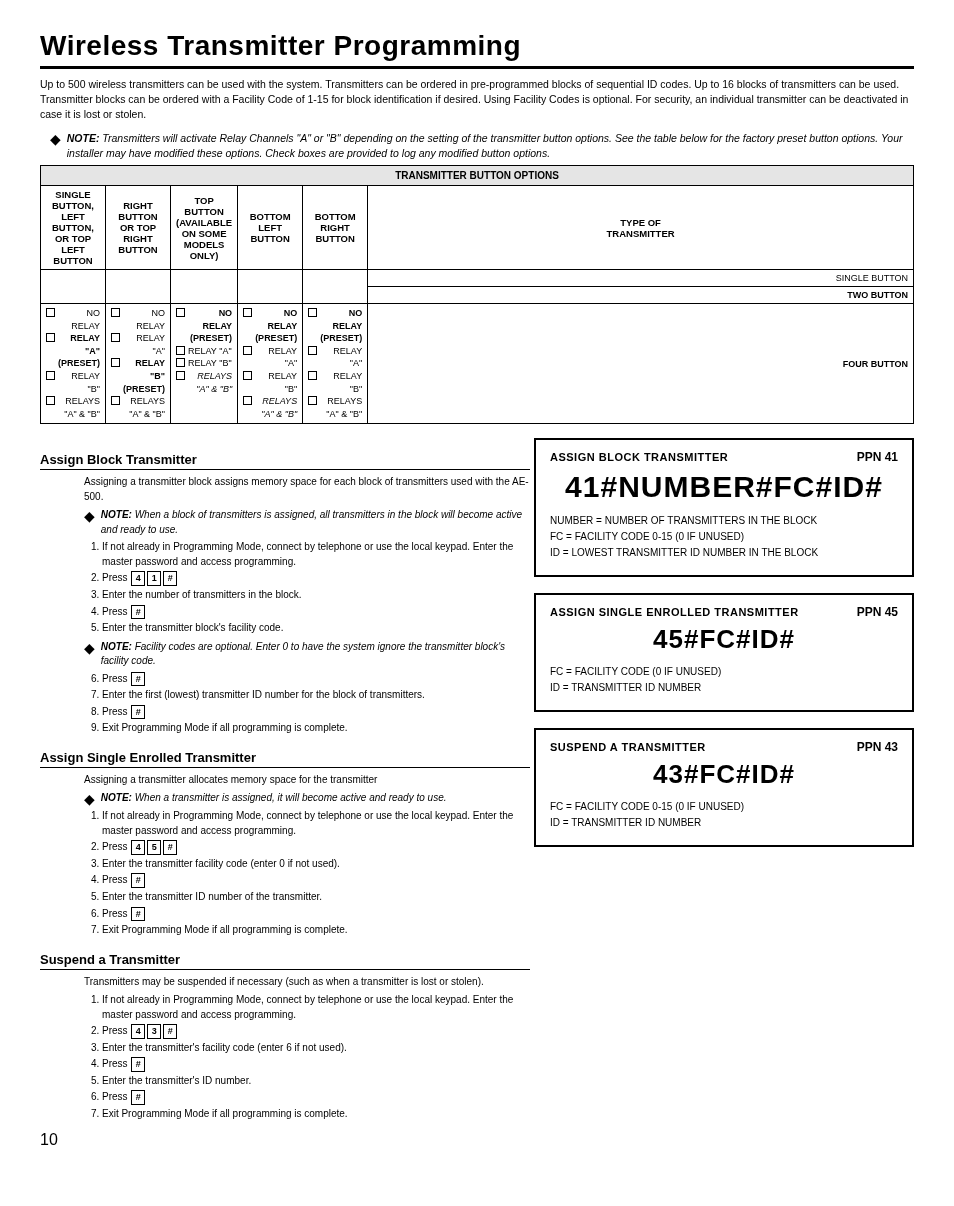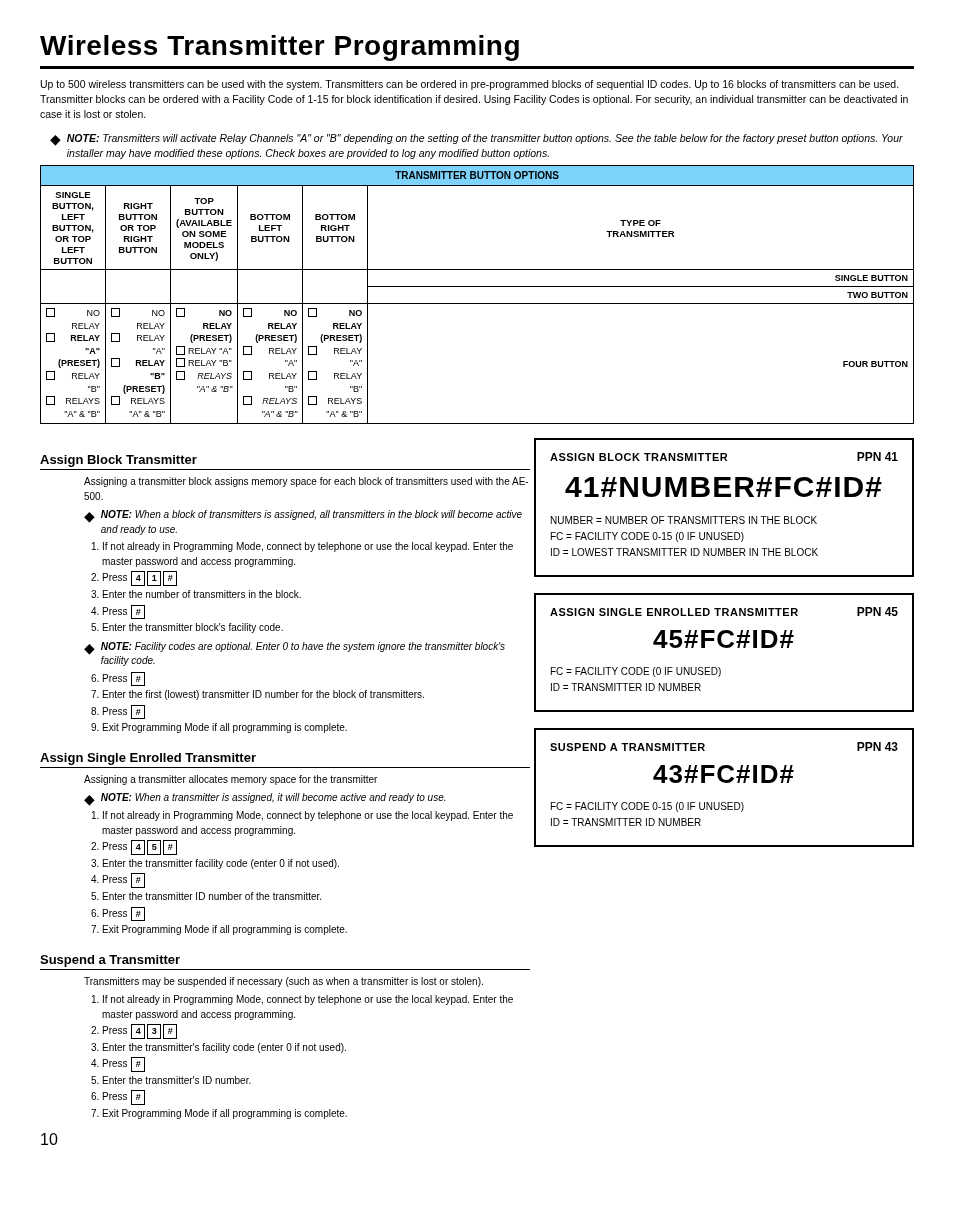--- a/index.html
+++ b/index.html
@@ -65,21 +65,21 @@
       border-collapse: collapse;
       margin-bottom: 14px;
     }
     .options-table th, .options-table td {
       border: 1px solid #000;
       padding: 3px 5px;
       font-size: 9.5px;
       vertical-align: top;
     }
     .options-table .header-row th {
-      background: #7dd3fc;
+      background: #e5e5e5;
       text-align: center;
       font-weight: bold;
       font-size: 10px;
       padding: 4px 5px;
     }
     .options-table .col-header th {
       text-align: center;
       font-weight: bold;
       font-size: 9.5px;
       vertical-align: middle;
@@ -227,21 +227,21 @@
     <th>BOTTOM LEFT BUTTON</th>
     <th>BOTTOM RIGHT<br>BUTTON</th>
     <th>TYPE OF<br>TRANSMITTER</th>
   </tr>
   <tr>
     <td rowspan="2" style="width:1px;padding:0;border-right:none;"></td>
     <td rowspan="2" style="width:1px;padding:0;border-right:none;"></td>
     <td rowspan="2" style="width:1px;padding:0;border-right:none;"></td>
     <td rowspan="2" style="width:1px;padding:0;border-right:none;"></td>
     <td rowspan="2" style="width:1px;padding:0;border-right:none;"></td>
-    <td class="type-cell" style="border-bottom:1px solid #000; padding:3px 5px; font-weight:bold; font-size:9px;">SINGLE BUTTON</td>
+    <td class="type-cell" style="border-bottom:1px solid #000; padding:3px 5px; font-weight:normal; font-size:9px;">SINGLE BUTTON</td>
   </tr>
   <tr>
     <td class="type-cell" style="padding:3px 5px; font-weight:bold; font-size:9px;">TWO BUTTON</td>
   </tr>
   <tr>
 
     <td class="relay-cell">
       <div class="relay-item">
             <span class="checkbox"></span>
             <span>NO RELAY</span>
@@ -388,21 +388,21 @@
         <li>Exit Programming Mode if all programming is complete.</li>
       </ol>
     </div>
 
     <div class="section-heading">Suspend a Transmitter</div>
     <div class="section-body">
       <p>Transmitters may be suspended if necessary (such as when a transmitter is lost or stolen).</p>
       <ol>
         <li>If not already in Programming Mode, connect by telephone or use the local keypad. Enter the master password and access programming.</li>
         <li>Press <span class="key-btn">4</span><span class="key-btn">3</span><span class="key-btn">#</span></li>
-        <li>Enter the transmitter's facility code (enter 0 if not used).</li>
+        <li>Enter the transmitter's facility code (enter 6 if not used).</li>
         <li>Press <span class="key-btn">#</span></li>
         <li>Enter the transmitter's ID number.</li>
         <li>Press <span class="key-btn">#</span></li>
         <li>Exit Programming Mode if all programming is complete.</li>
       </ol>
     </div>
 
     <div class="page-number">10</div>
 
   </div>

